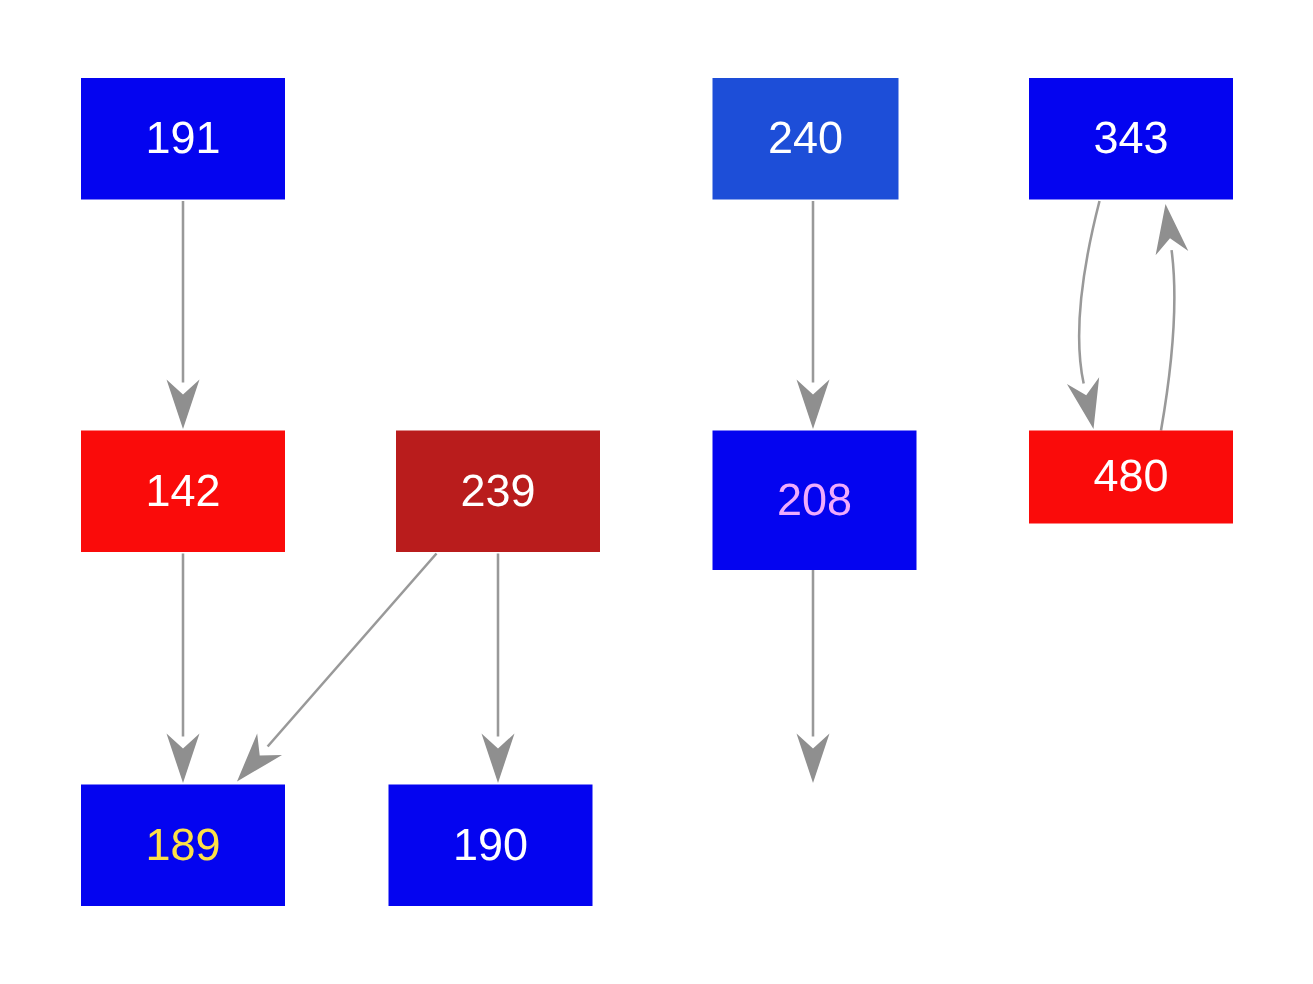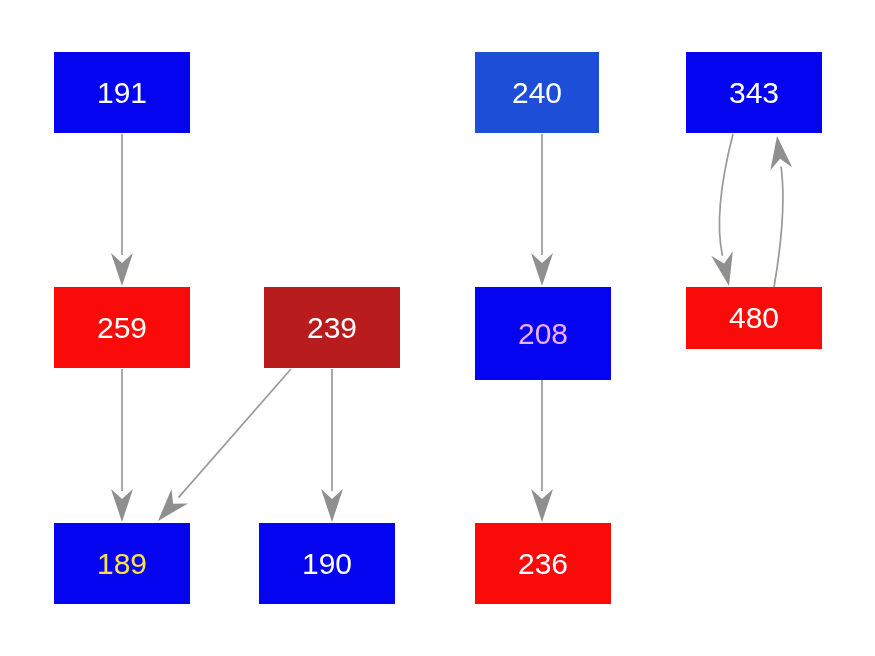--- a/index.html
+++ b/index.html
@@ -52,20 +52,19 @@
       <path d="M542,369 L542,491" fill="none" stroke="#999999" stroke-width="1.7"></path>
       <polygon points="542,522 531,489 542,499 553,489" fill="#8f8f8f"></polygon>
       <path d="M733,134 Q713,212 722.4486834316463,255.70016087136412" fill="none" stroke="#999999" stroke-width="1.7"></path>
       <polygon points="729,286 711.2744620267526,256.0699932582873 724.1393457718666,263.51947419488306 732.7775736664298,251.42067182268147" fill="#8f8f8f"></polygon>
       <path d="M774,287 Q787,212 781.0440898897131,166.73508316181886" fill="none" stroke="#999999" stroke-width="1.7"></path>
       <polygon points="777,136 792.2109961658238,167.28299211461868 780.000453789142,158.8034487974785 770.3990016638878,170.1529913911892" fill="#8f8f8f"></polygon>
     </svg>
 <div class="node" style="left: 54px; top: 52px; width: 136px; height: 81px; background: rgb(4, 4, 240); color: rgb(255, 255, 255); font-size: 30px;">191</div>
     <div class="node" style="left: 475px; top: 52px; width: 124px; height: 81px; background: #1d4ed8; color: rgb(255, 255, 255); font-size: 30px;">240</div>
     <div class="node" style="left: 686px; top: 52px; width: 136px; height: 81px; background: rgb(4, 4, 240); color: rgb(255, 255, 255); font-size: 30px;">343</div>
-    <div class="node" style="left: 54px; top: 287px; width: 136px; height: 81px; background: rgb(250, 11, 10); color: rgb(255, 255, 255); font-size: 30px;">259</div>
+    <div class="node" style="left: 54px; top: 287px; width: 136px; height: 81px; background: rgb(250, 11, 10); color: rgb(255, 255, 255); font-size: 30px;">142</div>
     <div class="node" style="left: 264px; top: 287px; width: 136px; height: 81px; background: #b91c1c; color: rgb(255, 255, 255); font-size: 30px;">239</div>
     <div class="node" style="left: 475px; top: 287px; width: 136px; height: 93px; background: rgb(4, 4, 240); color: #f0abfc; font-size: 30px;">208</div>
     <div class="node" style="left: 686px; top: 287px; width: 136px; height: 62px; background: rgb(250, 11, 10); color: rgb(255, 255, 255); font-size: 30px;">480</div>
     <div class="node" style="left: 54px; top: 523px; width: 136px; height: 81px; background: rgb(4, 4, 240); color: #fde047; font-size: 30px;">189</div>
     <div class="node" style="left: 259px; top: 523px; width: 136px; height: 81px; background: rgb(4, 4, 240); color: rgb(255, 255, 255); font-size: 30px;">190</div>
-    <div class="node" style="left: 475px; top: 523px; width: 136px; height: 81px; background: rgb(250, 11, 10); color: rgb(255, 255, 255); font-size: 30px;">236</div>
   </div>
 
 </body></html>

